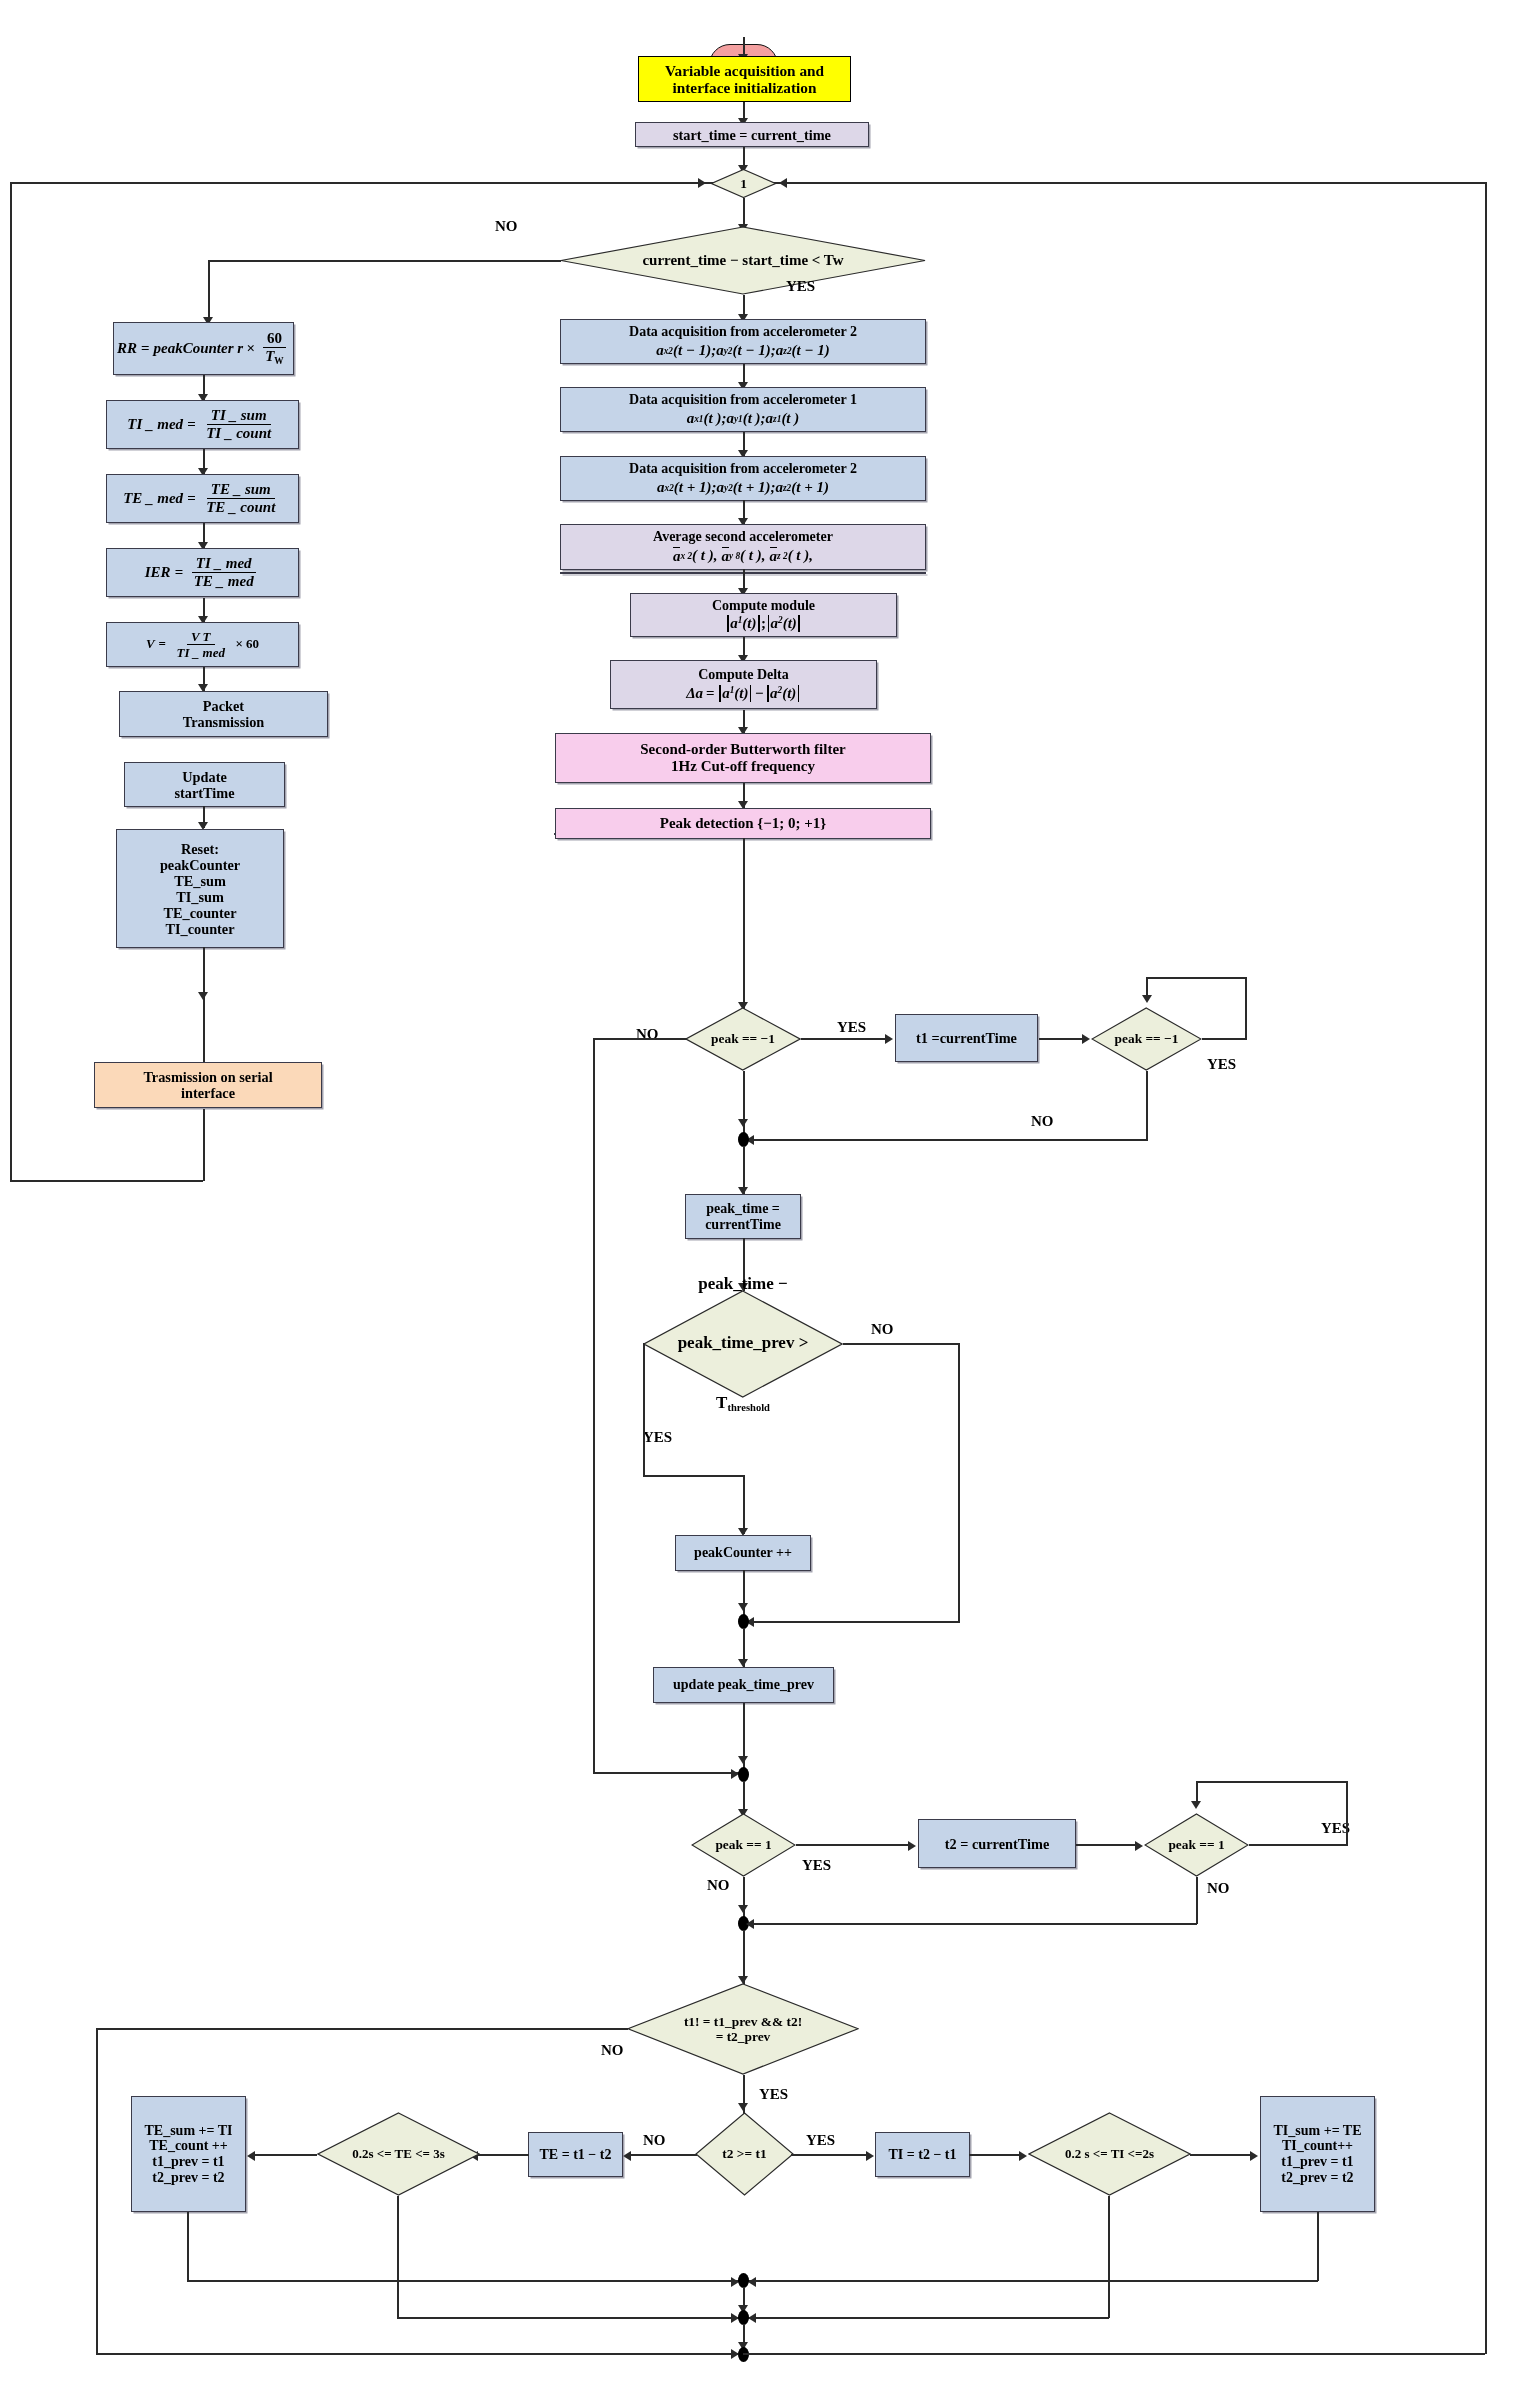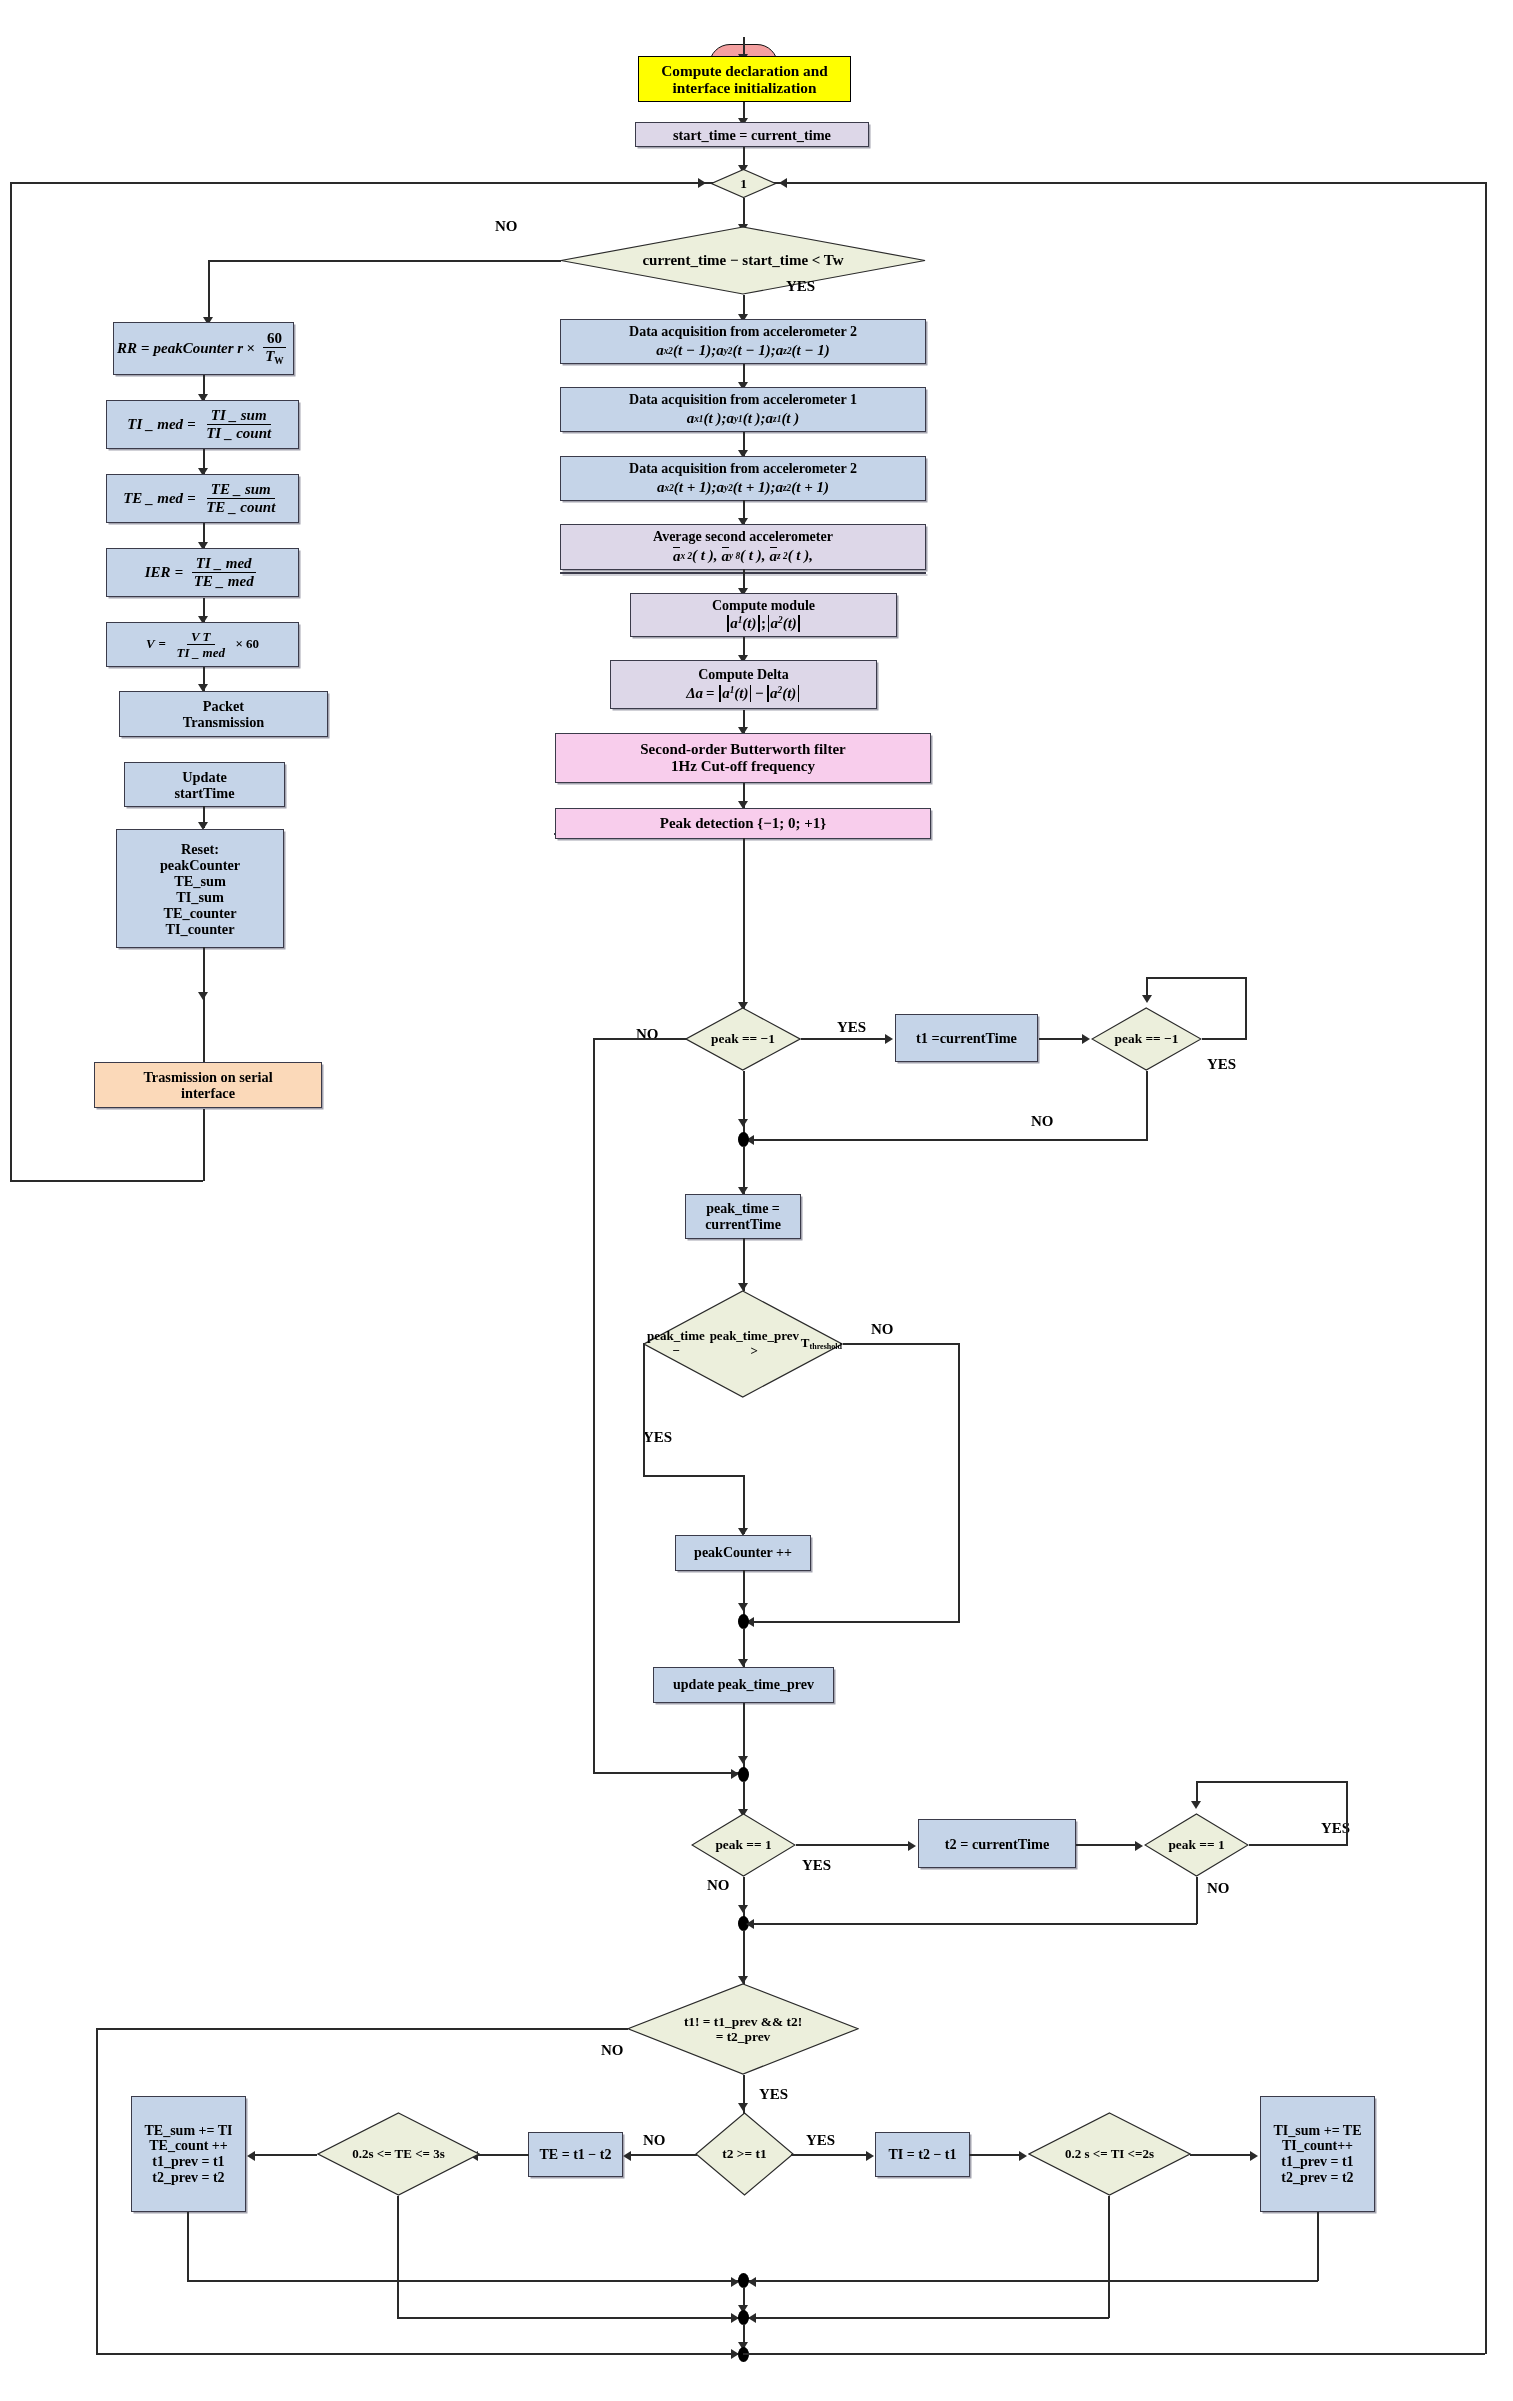--- a/index.html
+++ b/index.html
@@ -63,21 +63,21 @@
   <div class="ln lnh" style="left:10px;  top:182px;  width:1476px;"></div>
   <div class="ln lnv" style="left:10px;  top:182px;  height:999px;"></div>
   <div class="ln lnh" style="left:10px;  top:1180px; width:193px;"></div>
   <div class="ln lnv" style="left:1485px;top:182px;  height:960px;"></div>
 
   <div class="node start" style="left:709px;top:4px;width:69px;height:42px;font-size:13px;margin-top:40px;">Start</div>
   <div class="ln lnv" style="left:743px;top:37px;height:21px;"></div>
   <div class="arw arw-d" style="left:738px;top:54px;"></div>
 
   <div class="node yellow" style="left:638px;top:56px;width:213px;height:46px;font-size:15.3px;">
-    <span>Compute declaration and</span>
+    <span>Variable acquisition and</span>
     <span>interface initialization</span>
   </div>
   <div class="ln lnv" style="left:743px;top:102px;height:20px;"></div>
   <div class="arw arw-d" style="left:738px;top:118px;"></div>
 
   <div class="node proc lav" style="left:635px;top:122px;width:234px;height:25px;font-size:14.3px;">start_time = current_time</div>
   <div class="ln lnv" style="left:743px;top:147px;height:24px;"></div>
   <div class="arw arw-d" style="left:738px;top:165px;"></div>
 
   <div class="diamond" style="left:711px;top:169px;width:65px;height:29px;">
@@ -281,21 +281,21 @@
     <span>peak_time =</span>
     <span>currentTime</span>
   </div>
   <div class="ln lnv" style="left:743px;top:1238px;height:53px;"></div>
   <div class="arw arw-d" style="left:738px;top:1283px;"></div>
 
   <div class="diamond" style="left:643px;top:1290px;width:200px;height:108px;">
     <svg class="dshape" viewBox="0 0 405 218" preserveAspectRatio="none">
       <polygon points="202,2 403,109 202,216 2,109" fill="#ecefdc" stroke="#2a2a2a" stroke-width="2.4"></polygon>
     </svg>
-    <div class="dlabel" style="font-size:13px;flex-direction:row;">
+    <div class="dlabel" style="font-size:17px;flex-direction:column;gap:40px;">
       <span>peak_time −</span>
       <span>peak_time_prev &gt;</span>
       <span><span>T</span><sub>threshold</sub></span>
     </div>
   </div>
   <div class="lbl" style="left:871px;top:1321px;font-size:15px;">NO</div>
   <div class="lbl" style="left:643px;top:1429px;font-size:15px;">YES</div>
 
   <div class="ln lnh" style="left:843px;top:1343px;width:116px;"></div>
   <div class="ln lnv" style="left:958px;top:1343px;height:279px;"></div>

